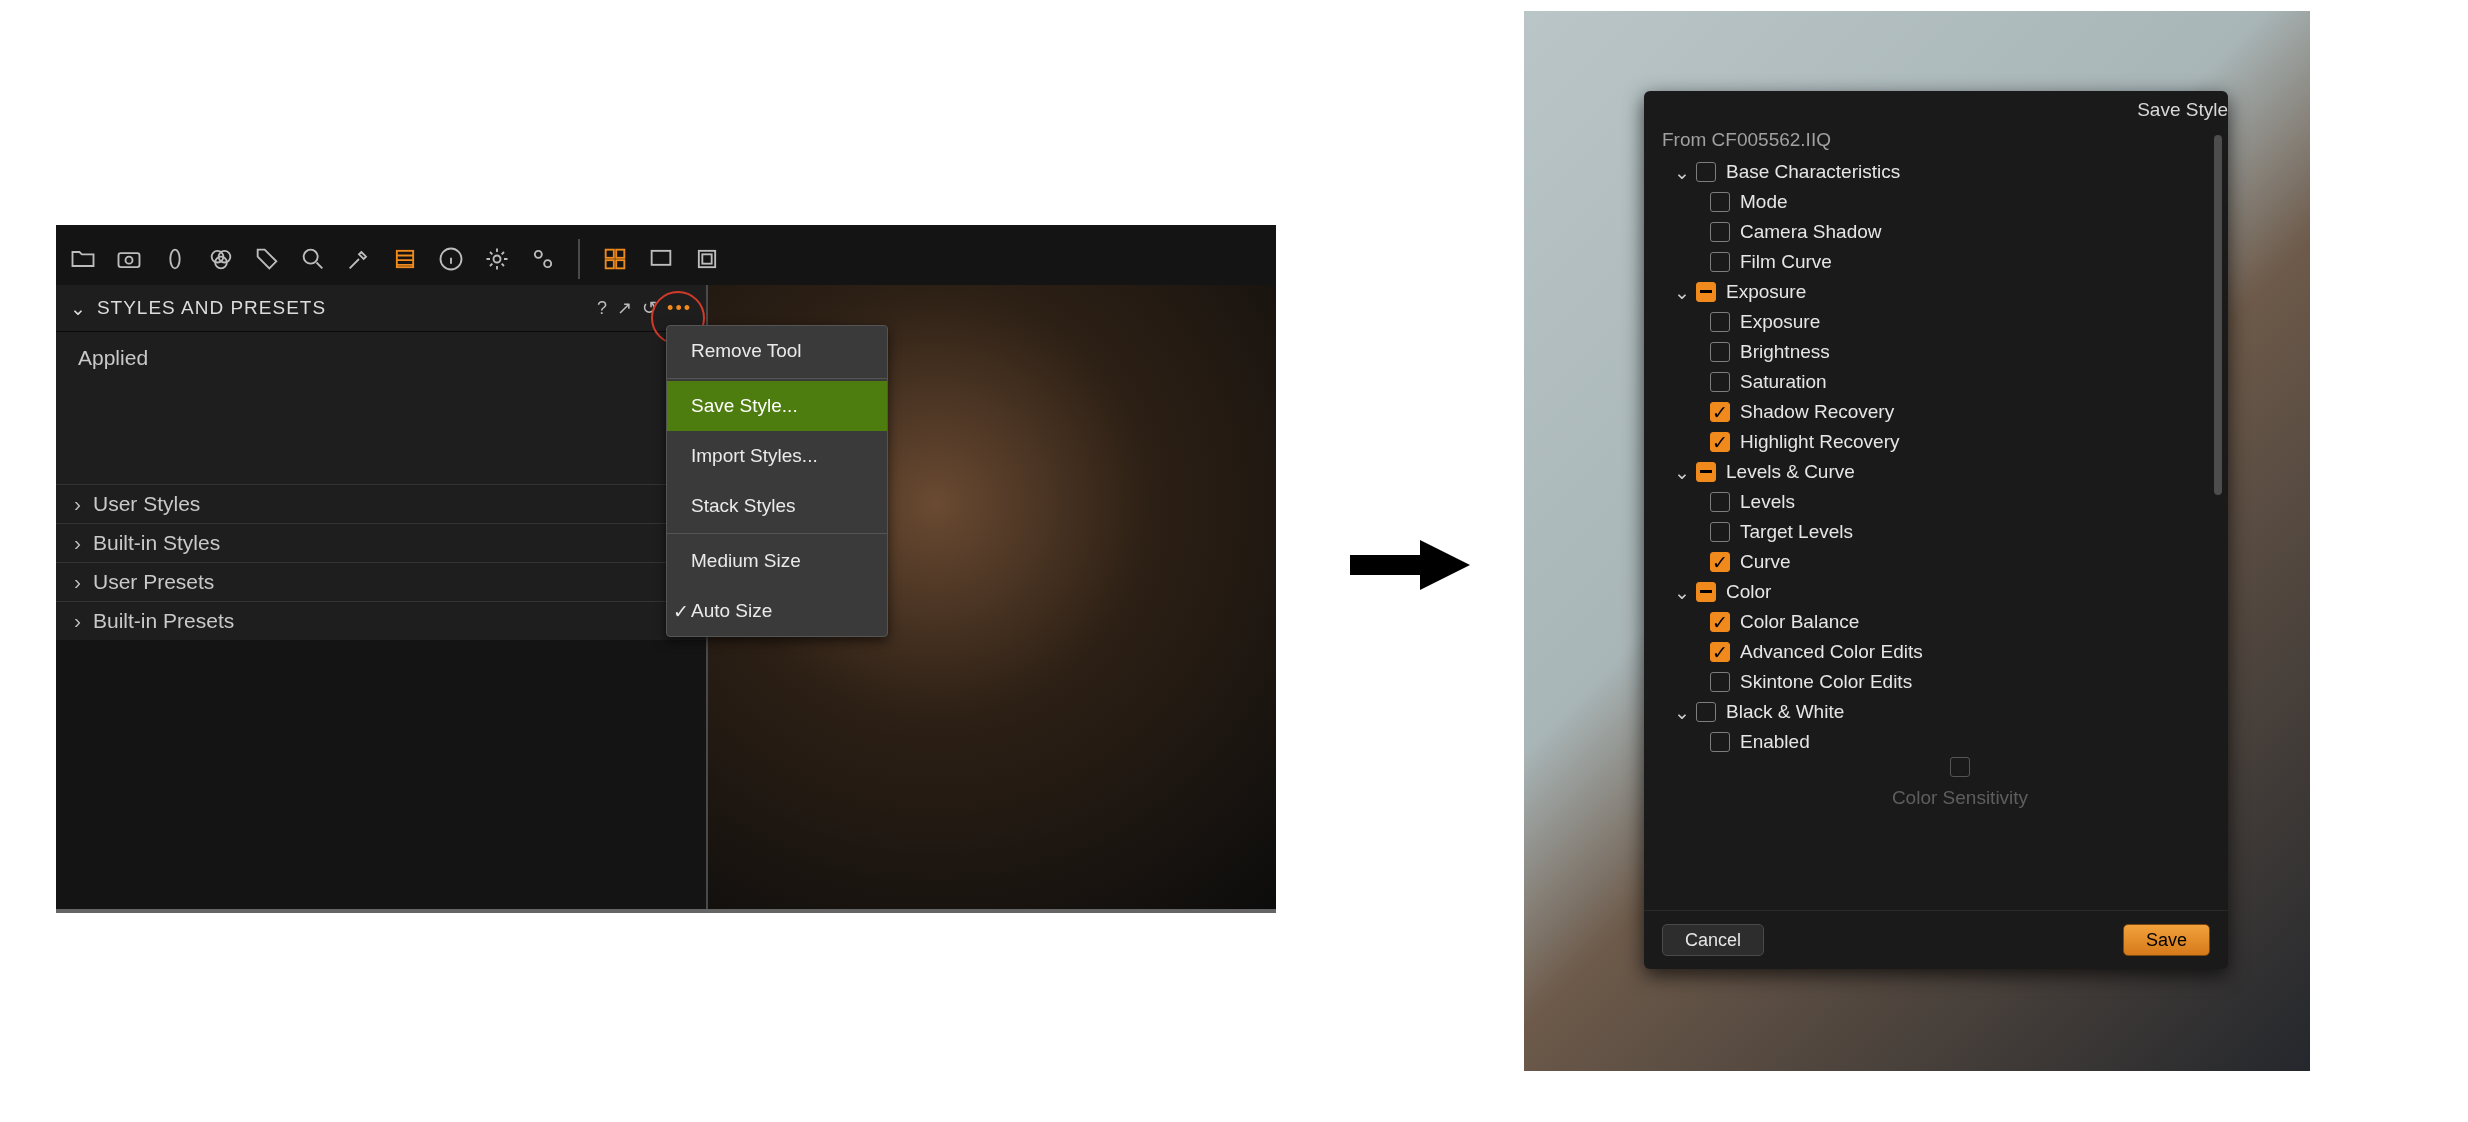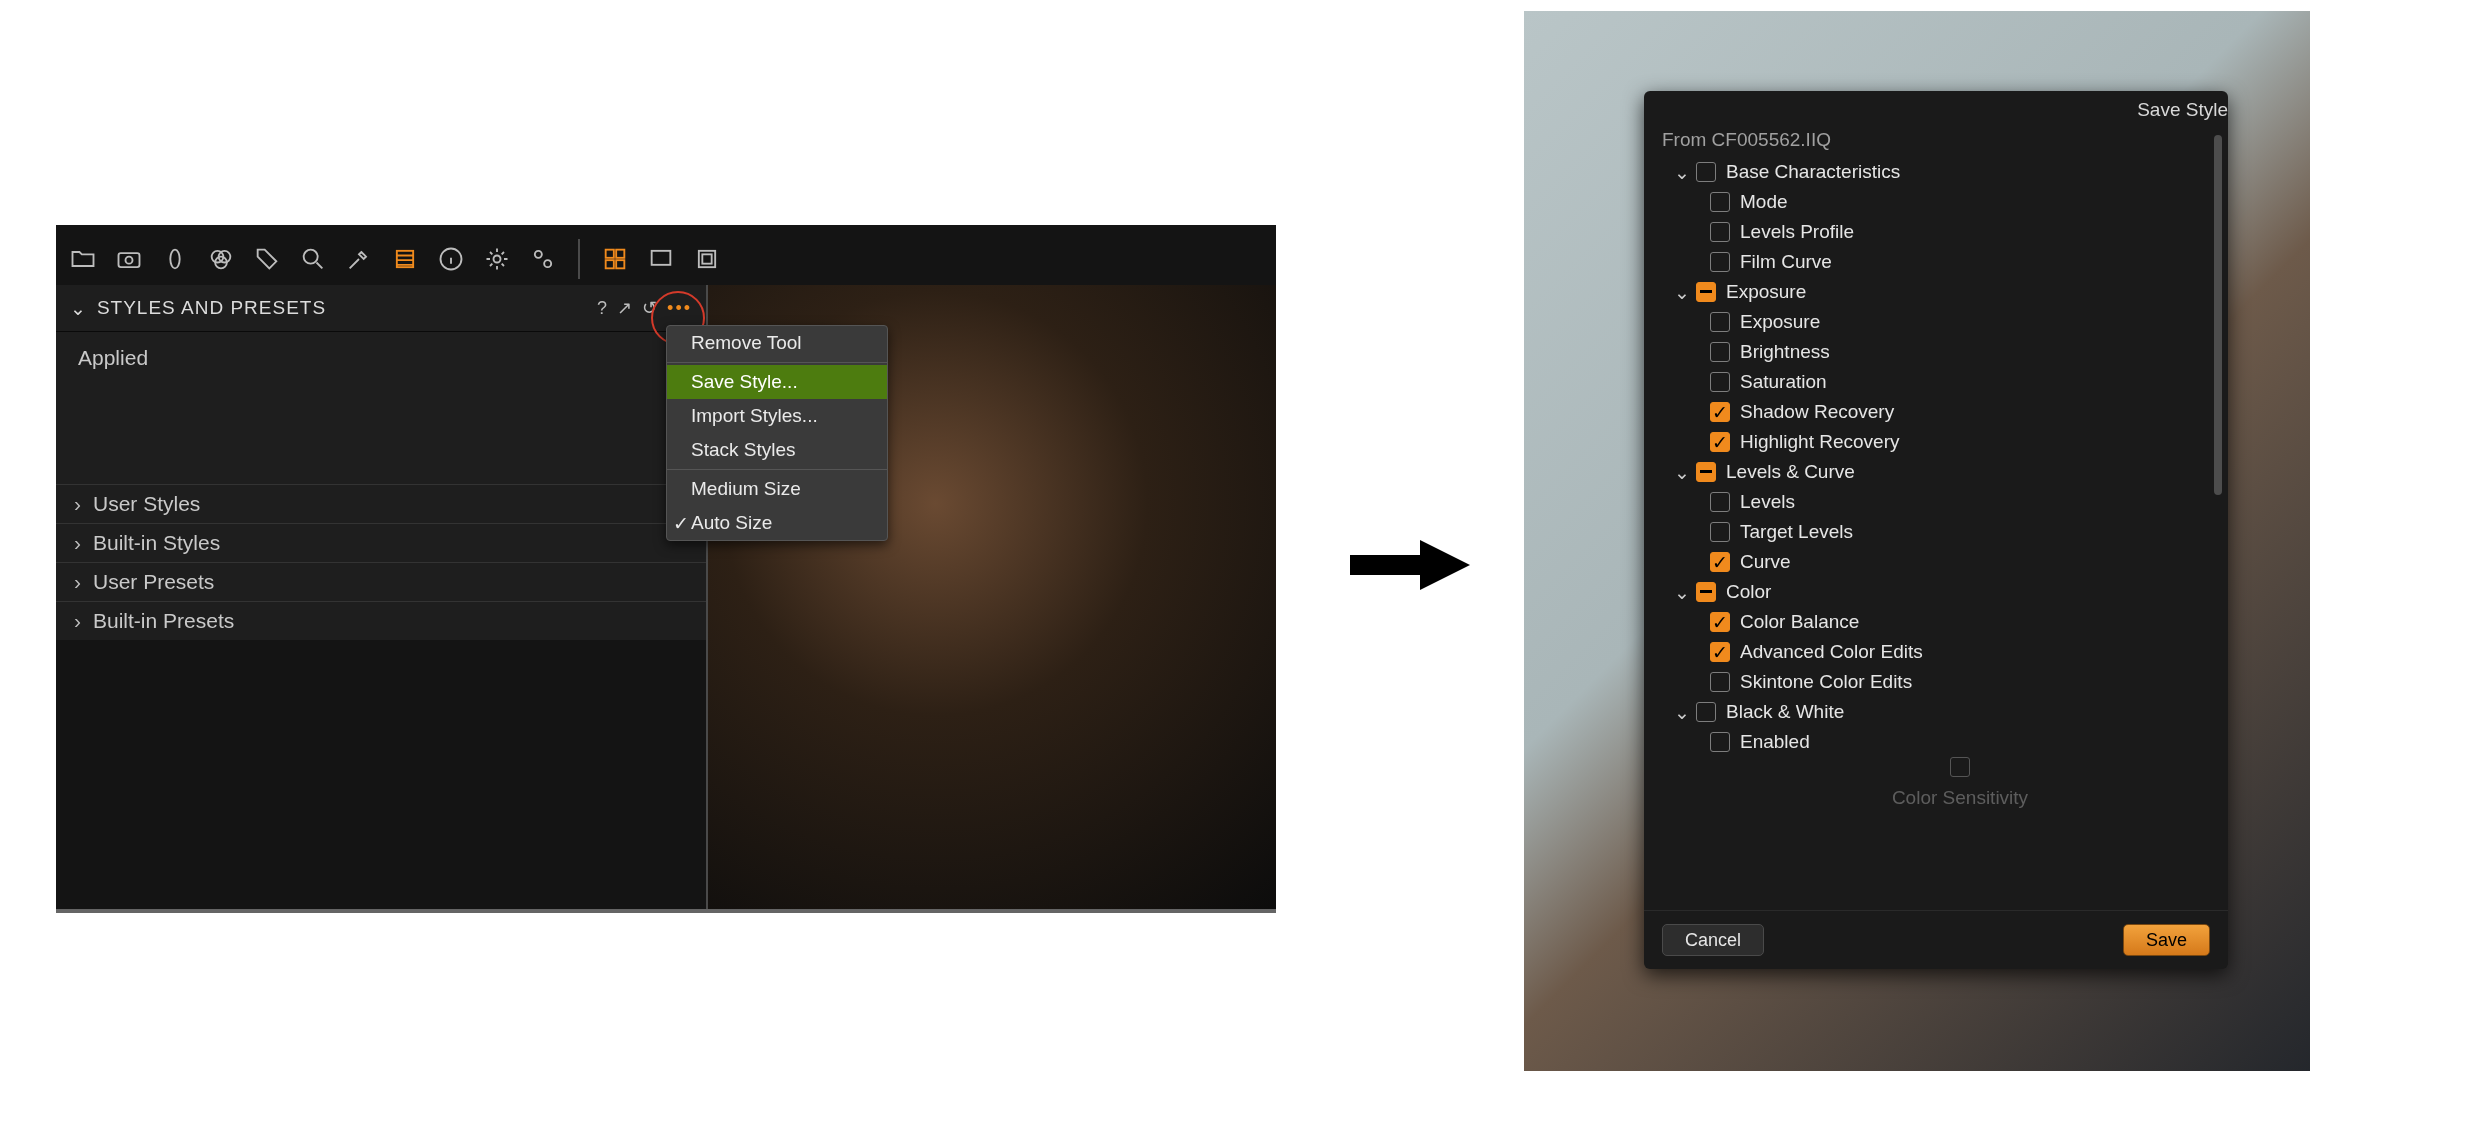--- a/index.html
+++ b/index.html
@@ -25,21 +25,21 @@
   .side-dark{flex:1;background:#141414;}
   .viewer{flex:1;position:relative;border-left:2px solid #4a4a4a;overflow:hidden;}
   .photo-fake{position:absolute;inset:0;background:
      radial-gradient(circle at 40% 35%, #6a4a32 0%, #2d2015 40%, #0c0c0c 100%),
      linear-gradient(180deg,#b7c2c4 0%, #b7c2c4 25%, transparent 25%);
   }
   
   .red-circle{position:absolute;left:595px;top:66px;width:50px;height:50px;border:2px solid #d43a2a;border-radius:50%;pointer-events:none;}
   
   .ctx{position:absolute;left:610px;top:100px;width:220px;background:#3a3a3a;border:1px solid #555;border-radius:4px;overflow:hidden;box-shadow:0 4px 12px rgba(0,0,0,.6);}
-  .ctx-item{height:34px;display:flex;align-items:center;padding:0 24px;font-size:19px;color:#eaeaea;}
+  .ctx-item{height:34px;display:flex;align-items:center;padding:8px 24px;font-size:19px;color:#eaeaea;}
   .ctx-item.selected{background:#4d7c0f;color:#fff;}
   .ctx-sep{height:1px;background:#555;margin:2px 0;}
   .ctx-check{position:absolute;left:6px;}
   
   .arrow{position:absolute;left:1350px;top:535px;width:120px;height:60px;}
   
   .right-wrap{position:absolute;left:1524px;top:11px;width:786px;height:1060px;overflow:hidden;}
   .bg-img{position:absolute;inset:0;background:
      linear-gradient(135deg,#b9c5c7 0%, #a9b6b8 40%, #6d5a4a 55%, #24272c 100%);
   }
@@ -236,21 +236,21 @@
               <span class="disc">⌄</span>
               <span class="cb"></span>
               <span>Base Characteristics</span>
             </div>
             <div class="node child">
               <span class="cb"></span>
               <span>Mode</span>
             </div>
             <div class="node child">
               <span class="cb"></span>
-              <span>Levels Profile</span>
+              <span>Camera Shadow</span>
             </div>
             <div class="node child">
               <span class="cb"></span>
               <span>Film Curve</span>
             </div>
             <div class="node group">
               <span class="disc">⌄</span>
               <span class="cb mixed"></span>
               <span>Exposure</span>
             </div>

